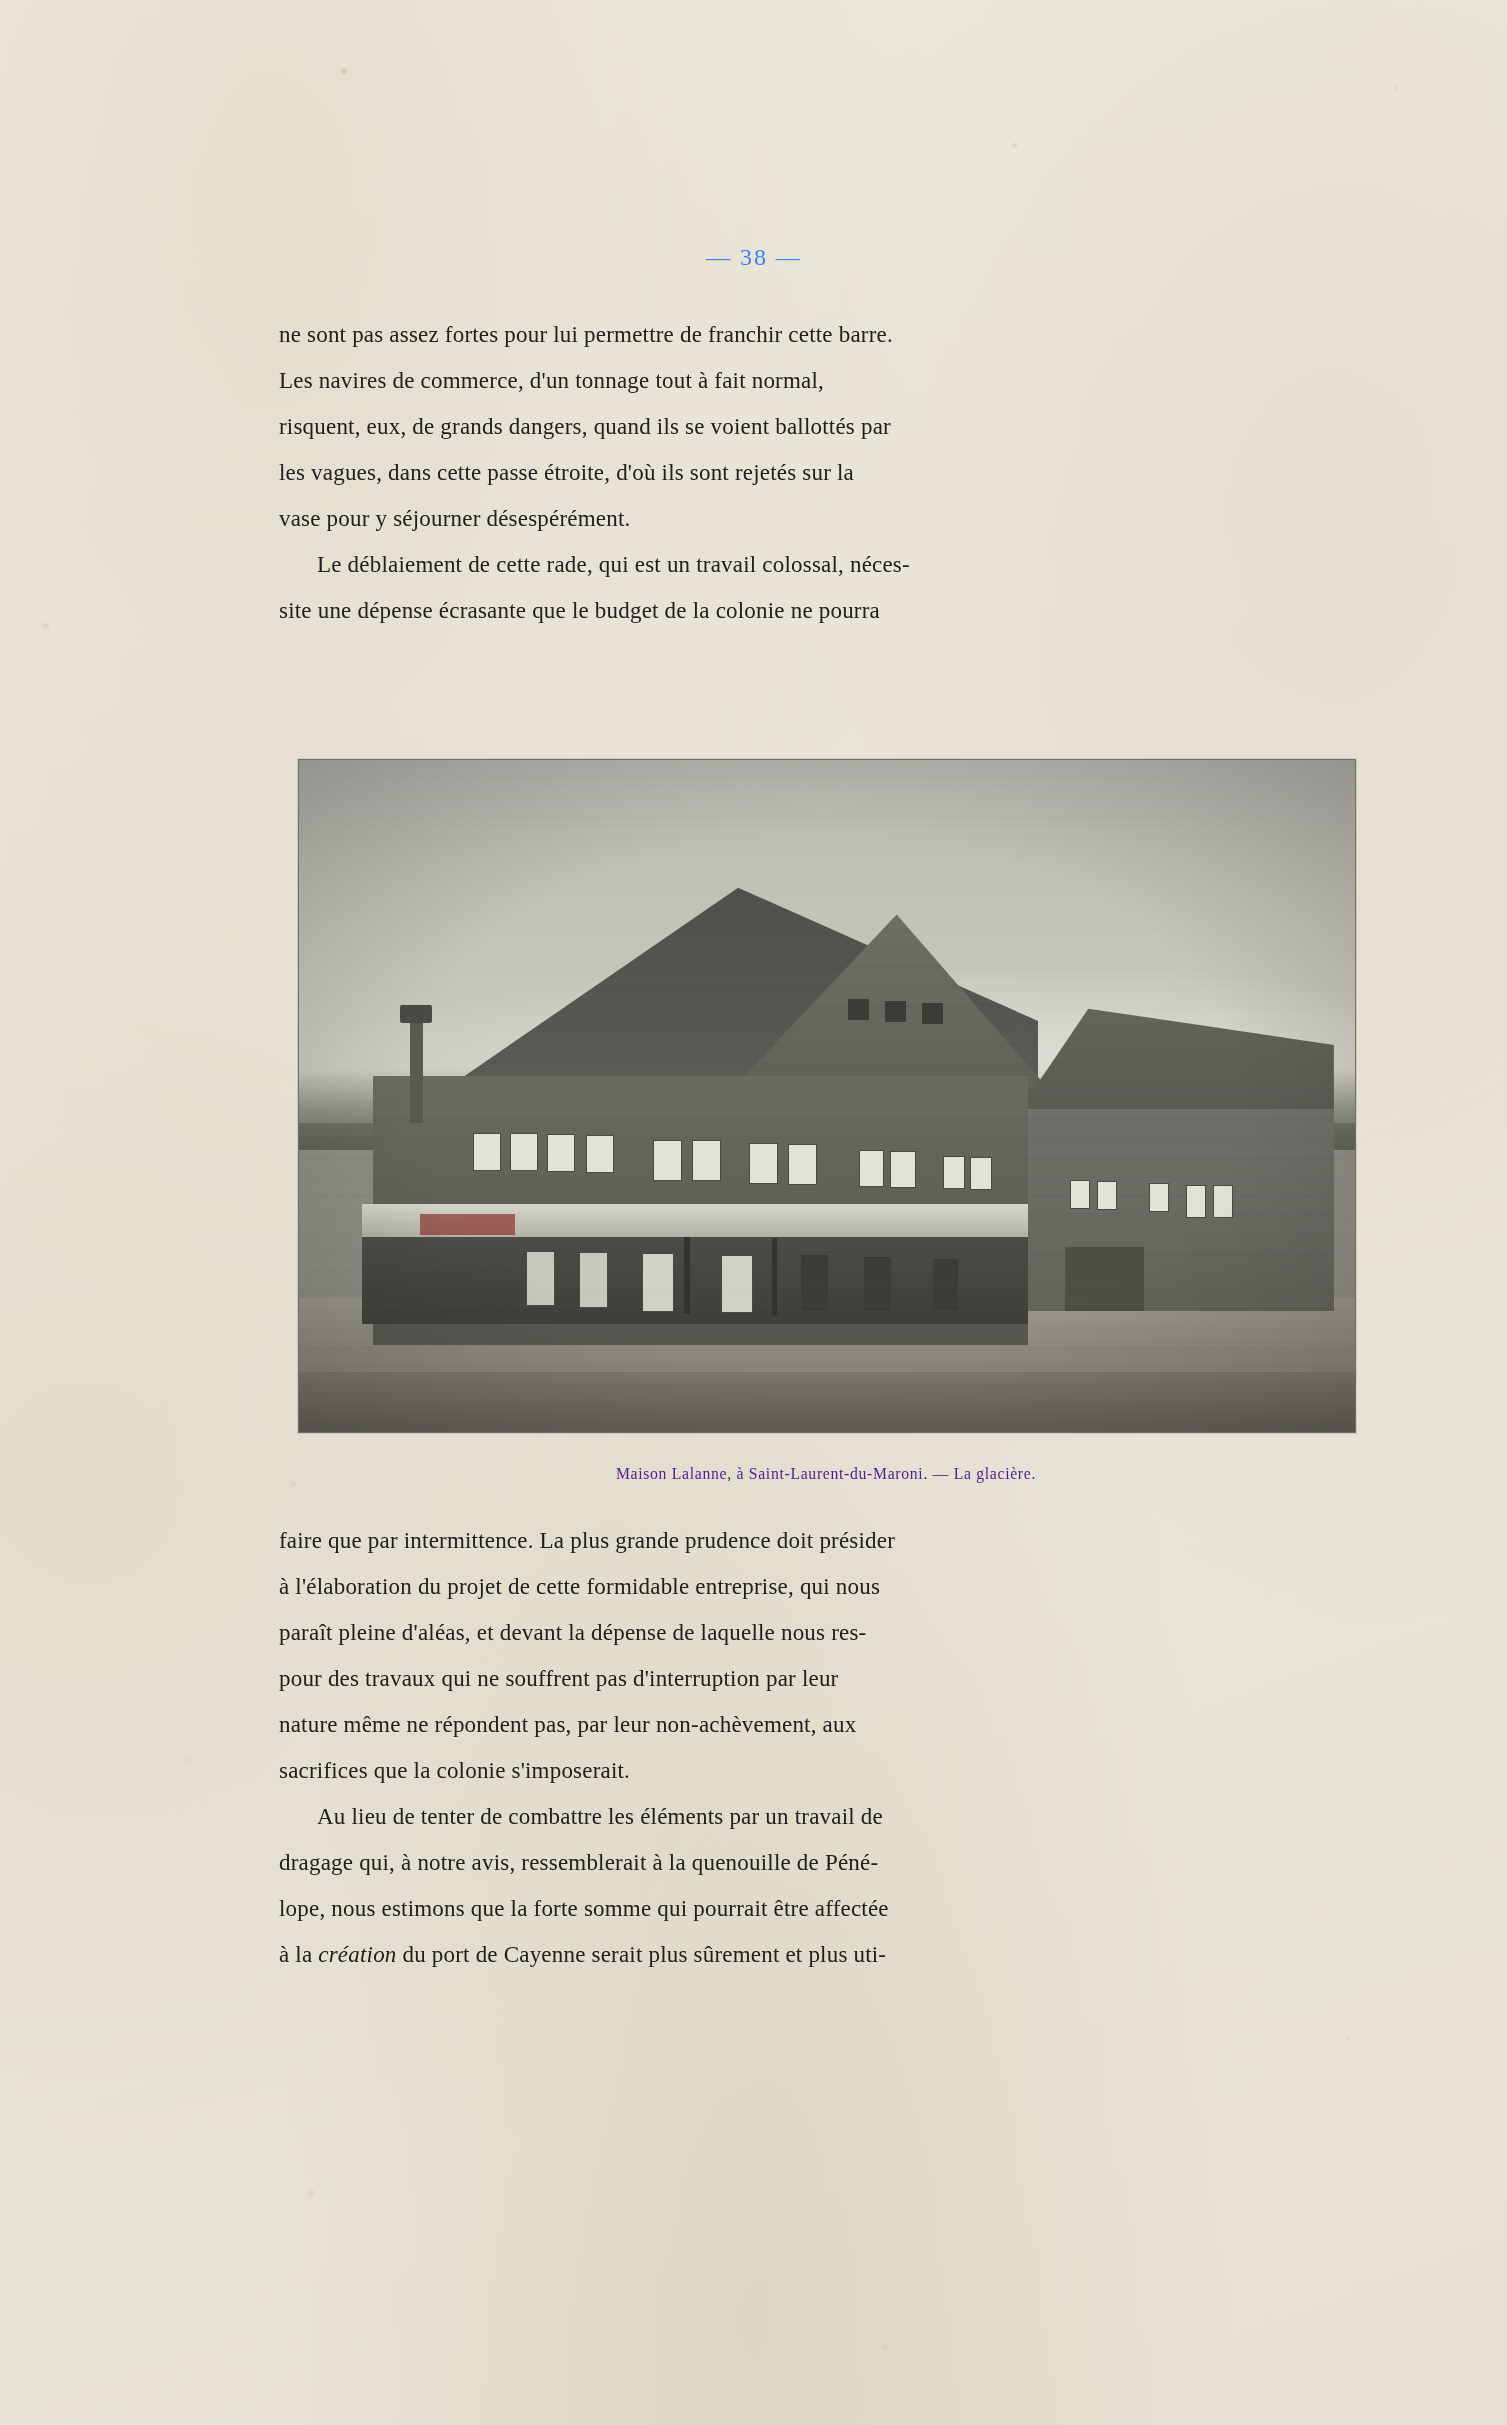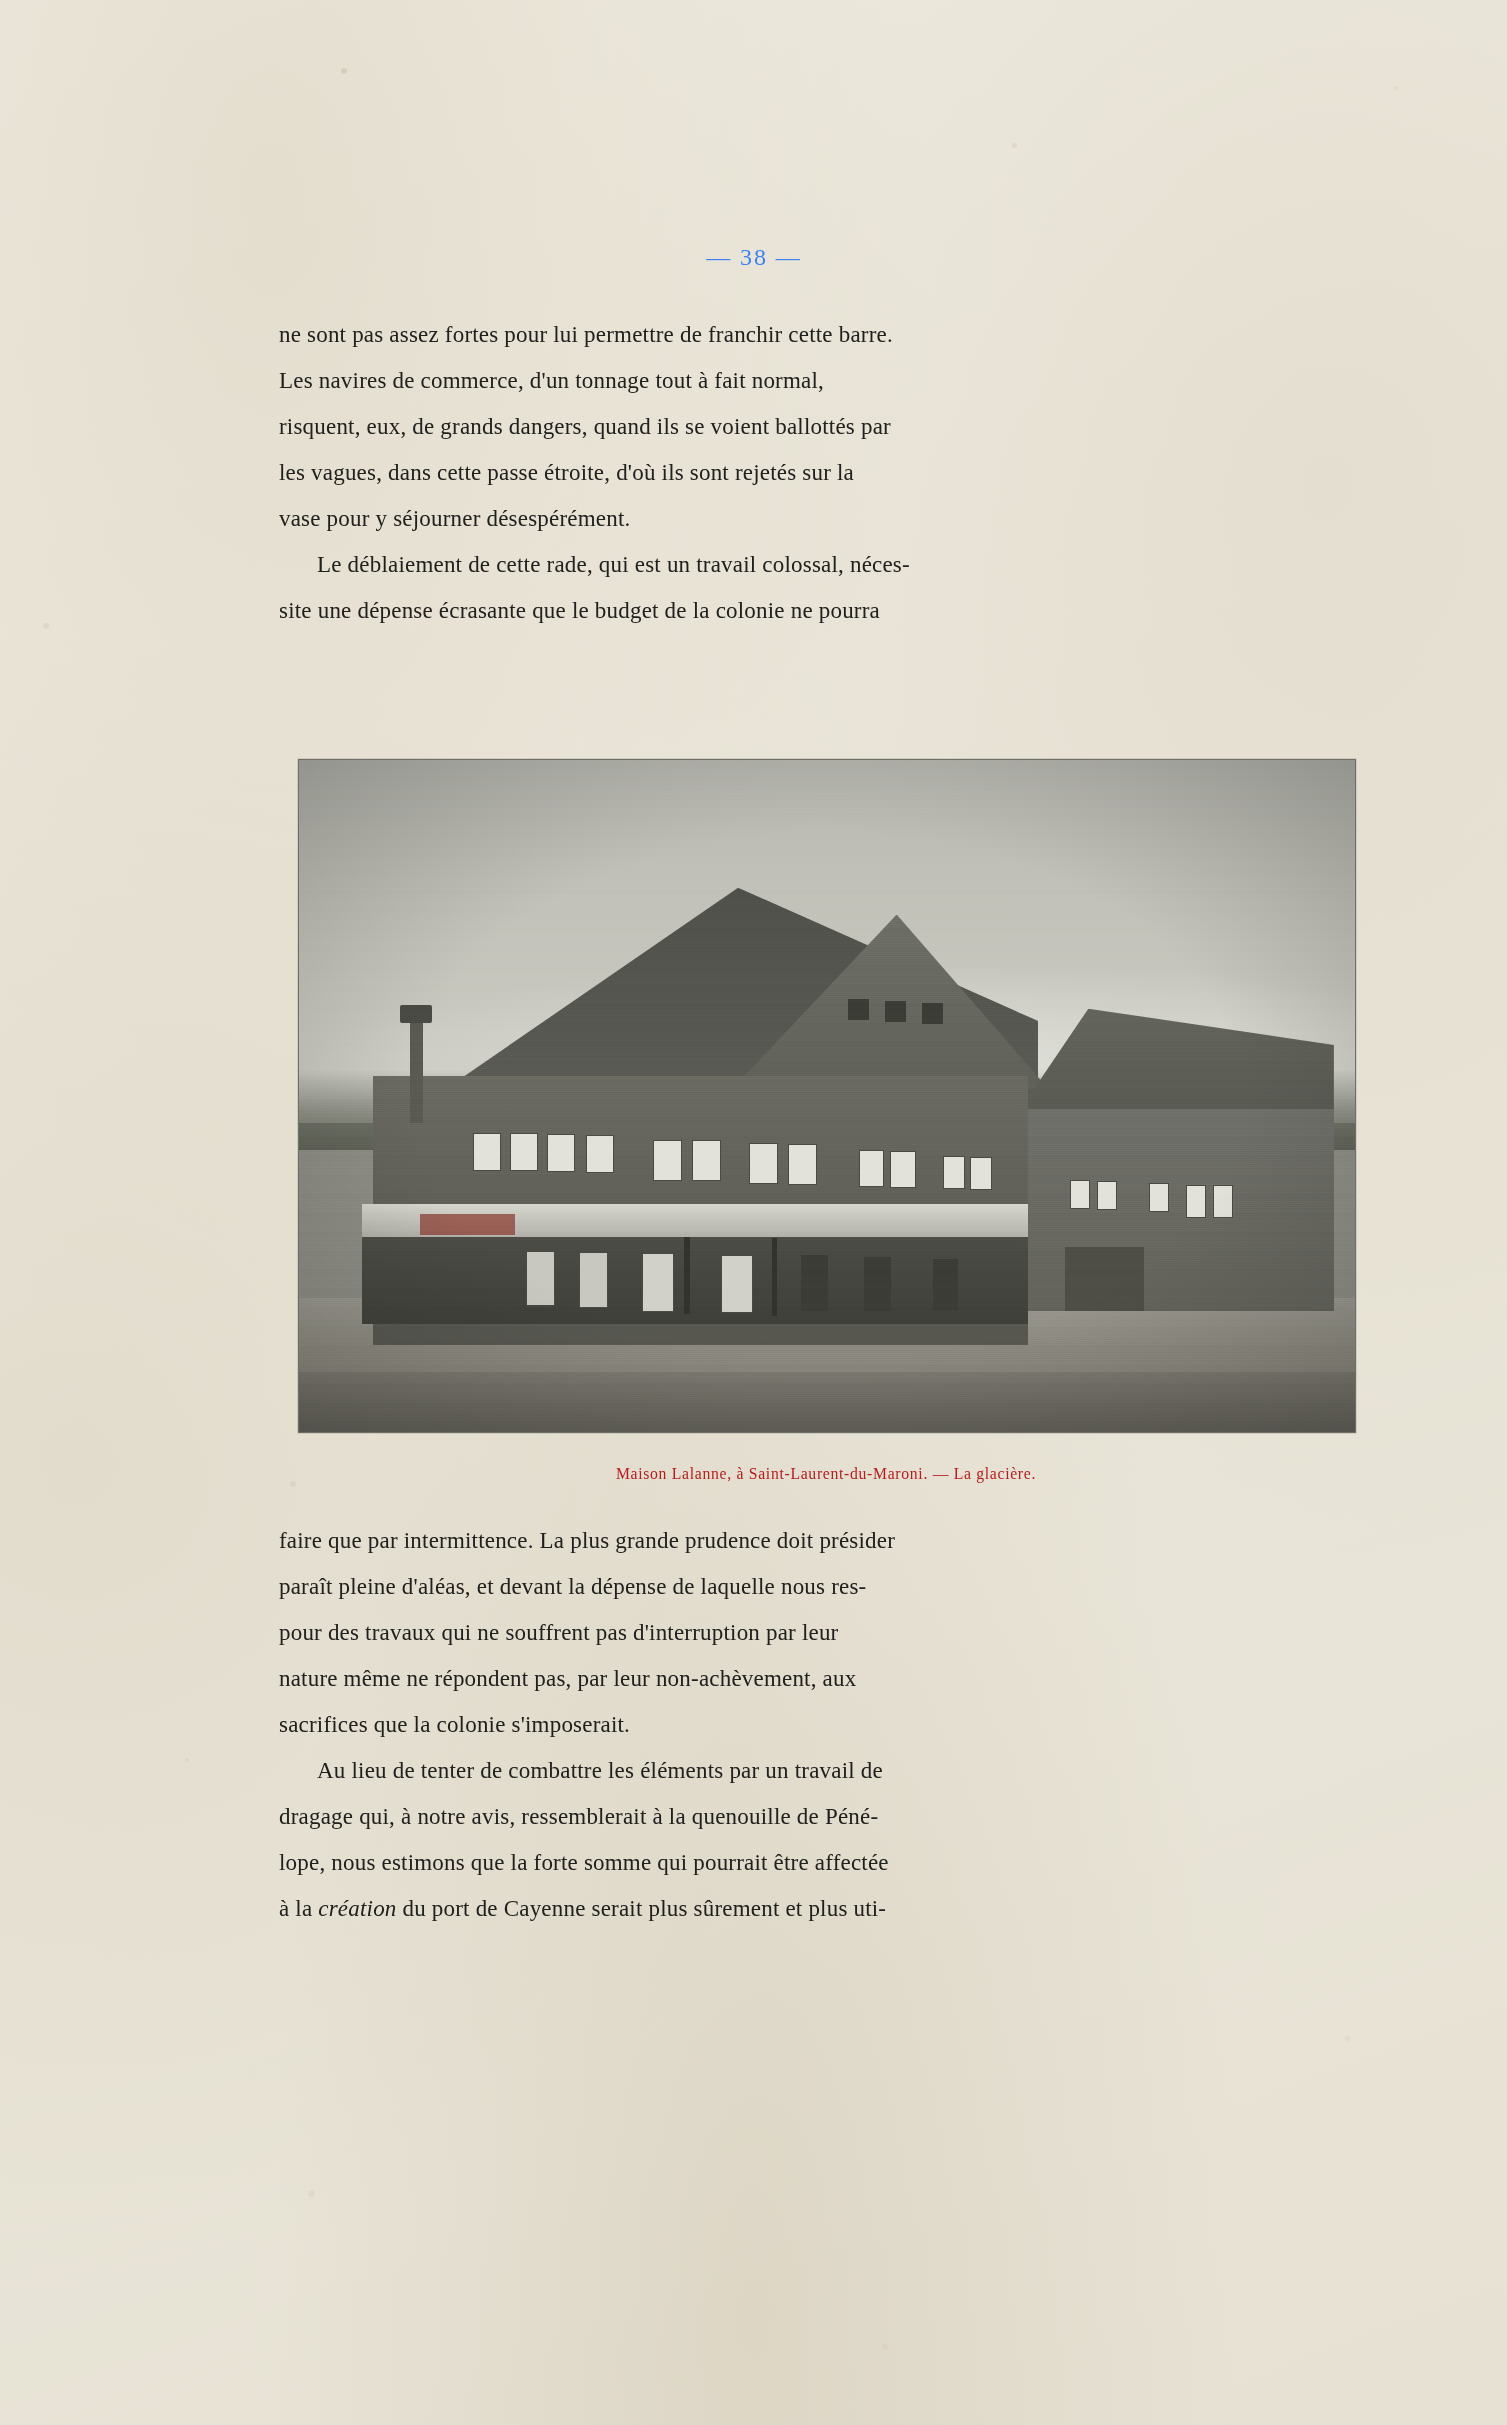--- a/index.html
+++ b/index.html
@@ -205,21 +205,21 @@
   }
 
   .caption {
     position: absolute;
     left: 298px;
     top: 1465px;
     width: 1056px;
     text-align: center;
     font-size: 15.7px;
     letter-spacing: 0.7px;
-    color: #b91c1c;
+    color: #4c1d95;
     font-family: "Liberation Serif", serif;
   }
 </style>
 </head>
 <body>
 
 <div class="page"></div>
 
 <div class="content">
 
@@ -307,20 +307,21 @@
 
       <div class="photo-grain"></div>
       <div class="photo-vig"></div>
     </div>
   </div>
 
   <div class="caption">Maison Lalanne, à Saint-Laurent-du-Maroni. — La glacière.</div>
 
   <div class="textblock block-bottom">
     <span class="ln">faire que par intermittence. La plus grande prudence doit présider</span>
+    <span class="ln">à l'élaboration du projet de cette formidable entreprise, qui nous</span>
     <span class="ln">paraît pleine d'aléas, et devant la dépense de laquelle nous res-</span>
     <span class="ln">pour des travaux qui ne souffrent pas d'interruption par leur</span>
     <span class="ln">nature même ne répondent pas, par leur non-achèvement, aux</span>
     <span class="ln">sacrifices que la colonie s'imposerait.</span>
     <span class="ln indent">Au lieu de tenter de combattre les éléments par un travail de</span>
     <span class="ln">dragage qui, à notre avis, ressemblerait à la quenouille de Péné-</span>
     <span class="ln">lope, nous estimons que la forte somme qui pourrait être affectée</span>
     <span class="ln"><span>à la </span><span class="ital">création</span><span> du port de Cayenne serait plus sûrement et plus uti-</span></span>
   </div>
 

